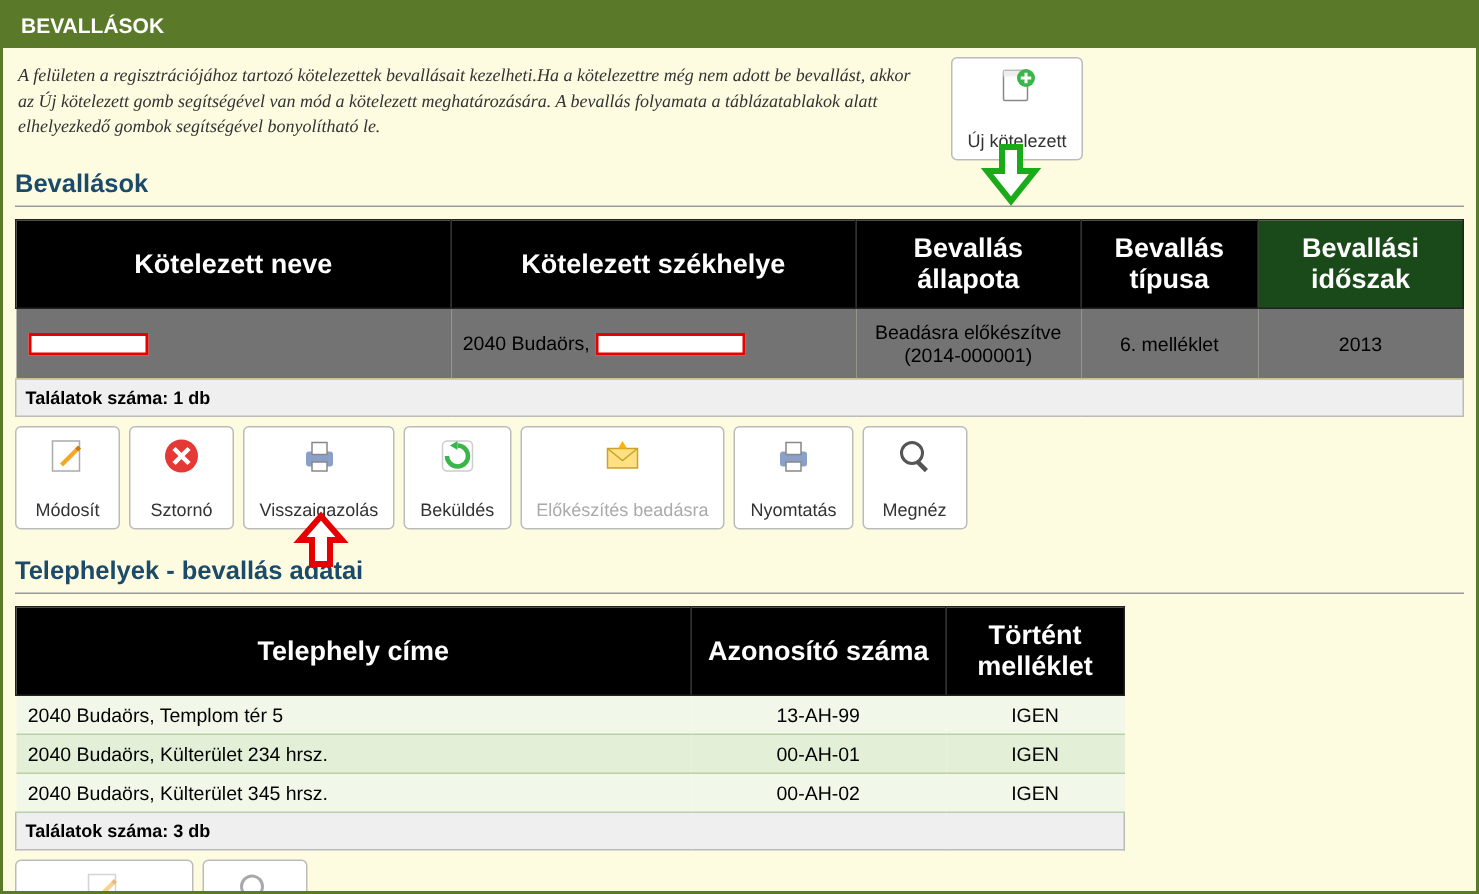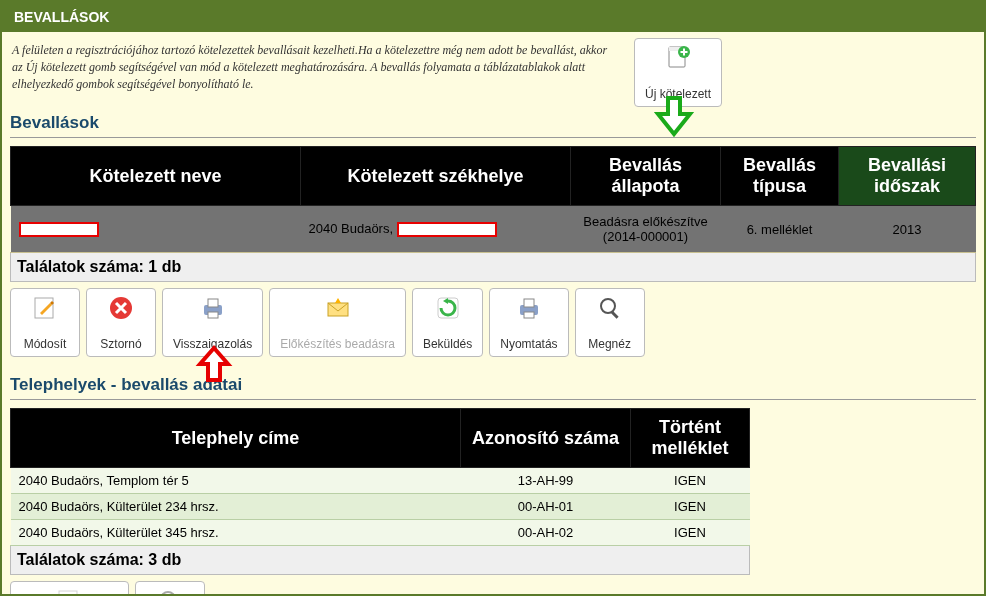--- a/index.html
+++ b/index.html
@@ -115,21 +115,21 @@
     border: 2px solid #e60000;
     vertical-align: middle;
   }
   .redact.w80 { width: 80px; }
   .redact.w100 { width: 100px; }
   .footer-row td {
     background: #efefef;
     border: 1px solid #bbb;
     padding: 5px 6px;
     font-weight: bold;
-    font-size: 16px;
+    font-size: 12px;
   }
   .toolbar {
     display: flex;
     gap: 6px;
     margin-top: 6px;
     position: relative;
   }
   
   .sites thead th { font-size: 13px; }
   .sites tbody td {
@@ -252,40 +252,40 @@
           </span>
           <span>Visszaigazolás</span>
         </button>
         <span class="red-arrow">
           <svg width="40" height="40" viewBox="0 0 40 40">
             <path d="M14 36 H26 V20 H34 L20 4 L6 20 H14 Z" fill="#fff" stroke="#e60000" stroke-width="4"></path>
           </svg>
         </span>
       </div>
 
+      <button class="btn">
+        <span class="icon-box">
+          <svg width="26" height="26" viewBox="0 0 26 26">
+            <rect x="3" y="3" width="20" height="20" rx="3" fill="#fff" stroke="#ccc"></rect>
+            <path d="M13 6 A7 7 0 1 1 6 13" fill="none" stroke="#3ab54a" stroke-width="3"></path>
+            <path d="M13 3 L13 9 L8 6 Z" fill="#3ab54a"></path>
+          </svg>
+        </span>
+        <span>Beküldés</span>
+      </button>
+
       <button class="btn disabled">
         <span class="icon-box">
           <svg width="26" height="26" viewBox="0 0 26 26">
             <rect x="3" y="8" width="20" height="13" fill="#ffe082" stroke="#c9a227"></rect>
             <path d="M3 8 L13 16 L23 8" fill="none" stroke="#c9a227"></path>
             <path d="M13 3 L16 8 L10 8 Z" fill="#ffb300"></path>
           </svg>
         </span>
         <span>Előkészítés beadásra</span>
-      </button>
-
-      <button class="btn">
-        <span class="icon-box">
-          <svg width="26" height="26" viewBox="0 0 26 26">
-            <rect x="3" y="3" width="20" height="20" rx="3" fill="#fff" stroke="#ccc"></rect>
-            <path d="M13 6 A7 7 0 1 1 6 13" fill="none" stroke="#3ab54a" stroke-width="3"></path>
-            <path d="M13 3 L13 9 L8 6 Z" fill="#3ab54a"></path>
-          </svg>
-        </span>
-        <span>Beküldés</span>
       </button>
 
       <button class="btn">
         <span class="icon-box">
           <svg width="26" height="26" viewBox="0 0 26 26">
             <rect x="4" y="10" width="18" height="10" rx="2" fill="#8aa0c8"></rect>
             <rect x="8" y="4" width="10" height="8" fill="#fff" stroke="#888"></rect>
             <rect x="8" y="17" width="10" height="6" fill="#fff" stroke="#888"></rect>
           </svg>
         </span>

